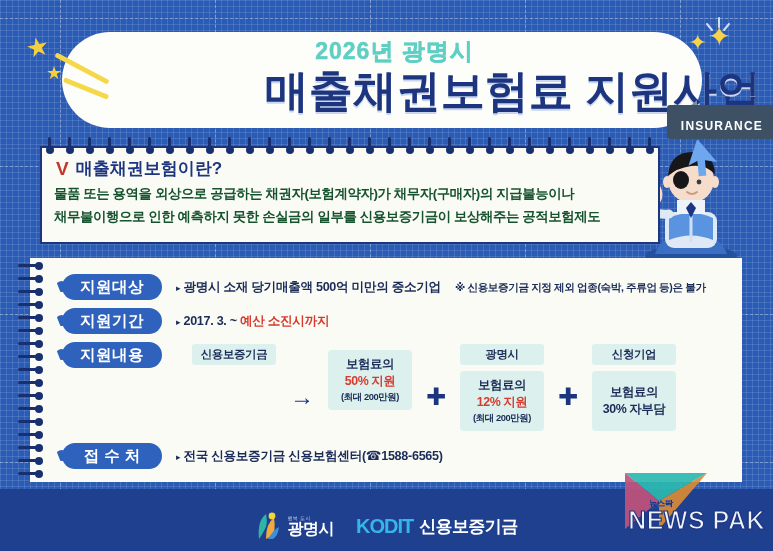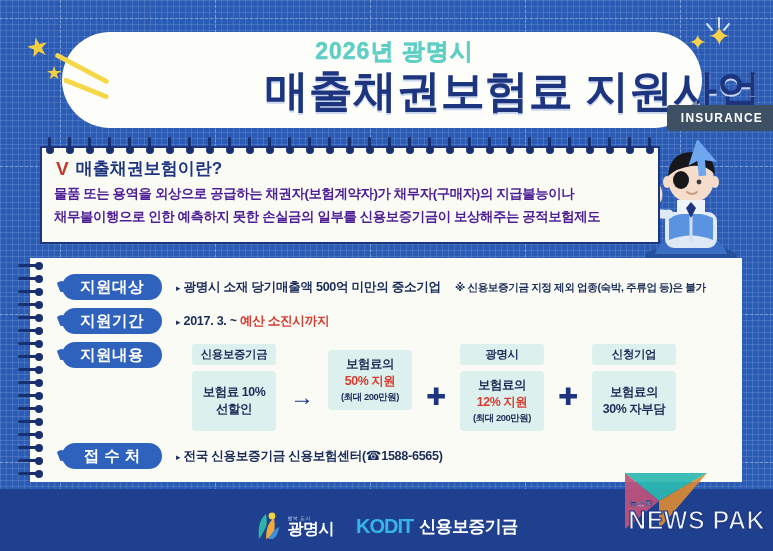--- a/index.html
+++ b/index.html
@@ -64,21 +64,21 @@
 
   .spark{ position:absolute; color:#f7d24a; z-index:5; }
   .sp1{ right:66px; top:30px; font-size:22px; }
   .sp2{ right:42px; top:20px; font-size:28px; }
   .sp-lines{ position:absolute; right:40px; top:14px; z-index:5; }
 
   
   .ins-tag{
     position:absolute; right:0px; top:105px; z-index:7;
     background:#3e5164; color:#fff; font-size:12px; font-weight:bold;
-    letter-spacing:1.2px; padding:6px 10px 6px 14px;
+    letter-spacing:1.2px; padding:14px 10px 6px 14px;
     border-radius:3px 0 0 3px;
   }
   .ins-fold{
     position:absolute; right:76px; top:100px; z-index:6;
     width:0;height:0;border-left:14px solid transparent;
     border-bottom:12px solid #7b8fa6;
   }
 
   
   .cursor-arrow{ position:absolute; right:52px; top:140px; z-index:6; }
@@ -95,21 +95,21 @@
   .rings .ring::after{
     content:''; position:absolute; left:-2.5px; bottom:-2px;
     width:8px; height:8px; border-radius:50%; background:#18306f;
   }
   .desc-head{
     margin:9px 0 3px 14px; font-size:17px; font-weight:bold; color:#1d357f;
     display:flex; align-items:center; gap:7px;
   }
   .chk{ color:#c0392b; font-size:19px; font-weight:bold; }
   .desc-line{
-    margin:0 0 1px 12px; font-size:13.4px; font-weight:bold; color:#4c1d95;
+    margin:0 0 1px 12px; font-size:13.4px; font-weight:bold; color:#14532d;
     letter-spacing:-.4px; line-height:1.62;
   }
 
   
   .char{ position:absolute; right:18px; top:128px; width:130px; height:140px; z-index:3; }
 
   
   .card{
     position:absolute; left:30px; top:258px; width:712px; height:224px;
     background:#fbfbf6; z-index:4;
@@ -184,21 +184,21 @@
   .kd-name{ font-size:17px; font-weight:bold; color:#fff; letter-spacing:-.6px; }
 
   
   .wm{ position:absolute; right:6px; bottom:18px; z-index:8; }
   .wm-txt{
     position:absolute; right:8px; bottom:16px; font-size:25px; font-weight:bold;
     color:#eef3fb; letter-spacing:.5px; -webkit-text-stroke:1.2px #1d357f;
     z-index:9; white-space:nowrap;
   }
   .wm-sub{
-    position:absolute; right:120px; bottom:42px; font-size:8px; font-weight:normal;
+    position:absolute; right:100px; bottom:42px; font-size:8px; font-weight:bold;
     color:#eef3fb; z-index:10; -webkit-text-stroke:.4px #1d357f;
   }
 </style>
 </head>
 <body>
 
 <div class="bg-grid"></div>
 <div class="bg-grid2">
   <i style="top:18px"></i>
     <i style="top:166px"></i>
@@ -329,24 +329,20 @@
 <div class="pill" style="left:62px; top:308px;">지원기간</div>
 <div class="rowtext" style="left:176px; top:313px;">
   <span class="tri">▸</span>
   <span>2017. 3. ~ </span><span class="red">예산 소진시까지</span>
 </div>
 
 <div class="pill" style="left:62px; top:342px;">지원내용</div>
 
 <div class="bx" style="left:192px; top:344px;">
   <div class="bx-h">신용보증기금</div>
-  <div class="bx-b">
-    <span>보험료 10%</span>
-    <span>선할인</span>
-  </div>
 </div>
 <div class="op" style="left:290px;">→</div>
 
 <div class="bx" style="left:328px; top:344px;">
   <div class="bx-b">
     <span>보험료의</span>
     <span class="red">50% 지원</span>
     <span class="mx">(최대 200만원)</span>
   </div>
 </div>

